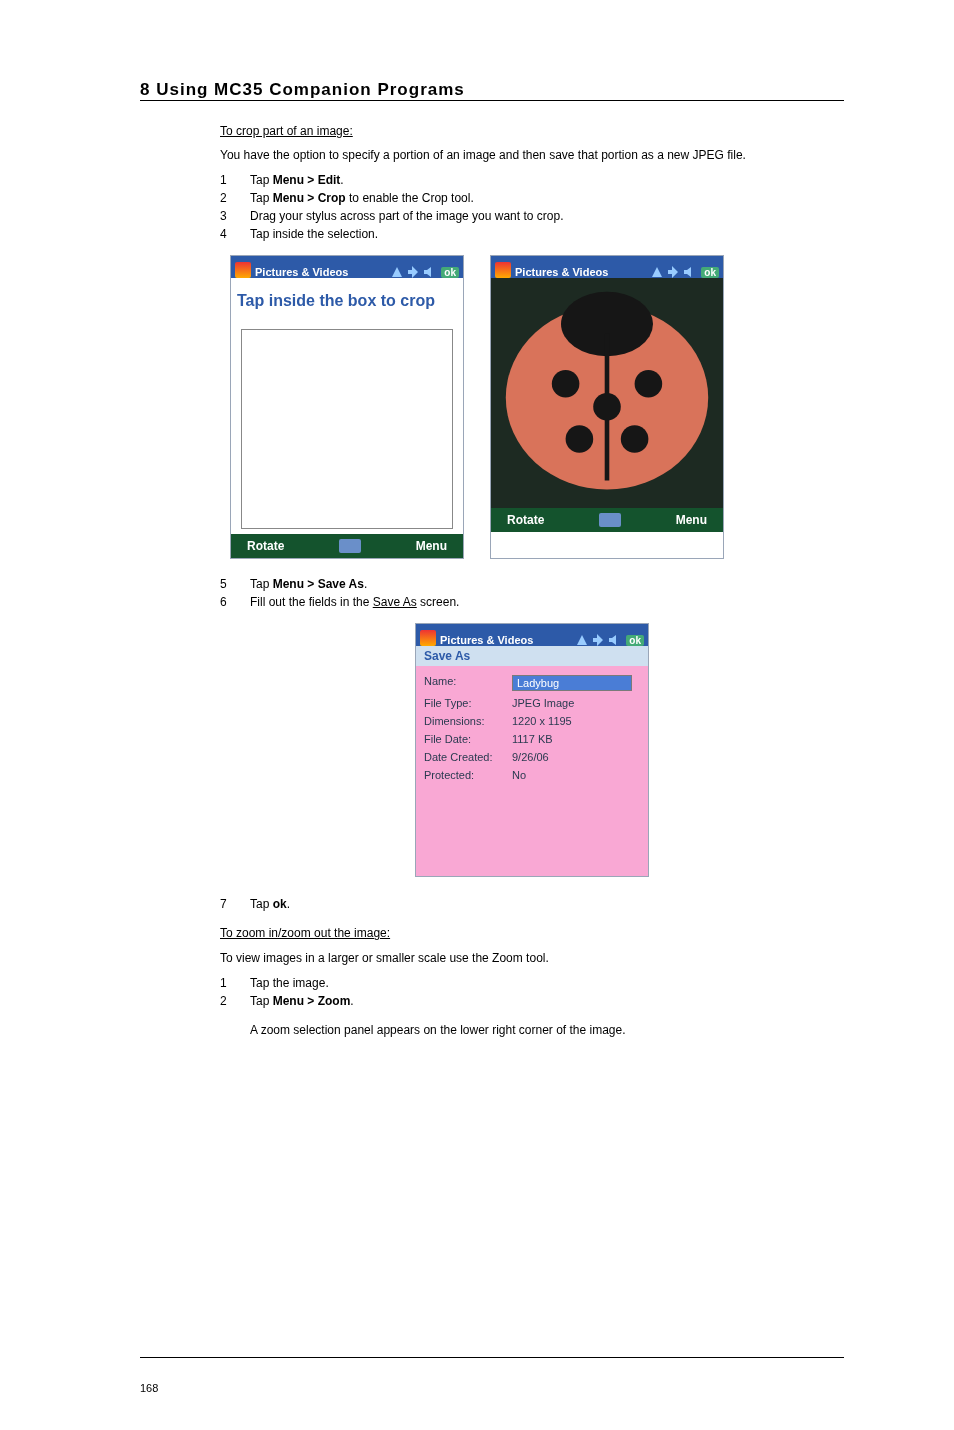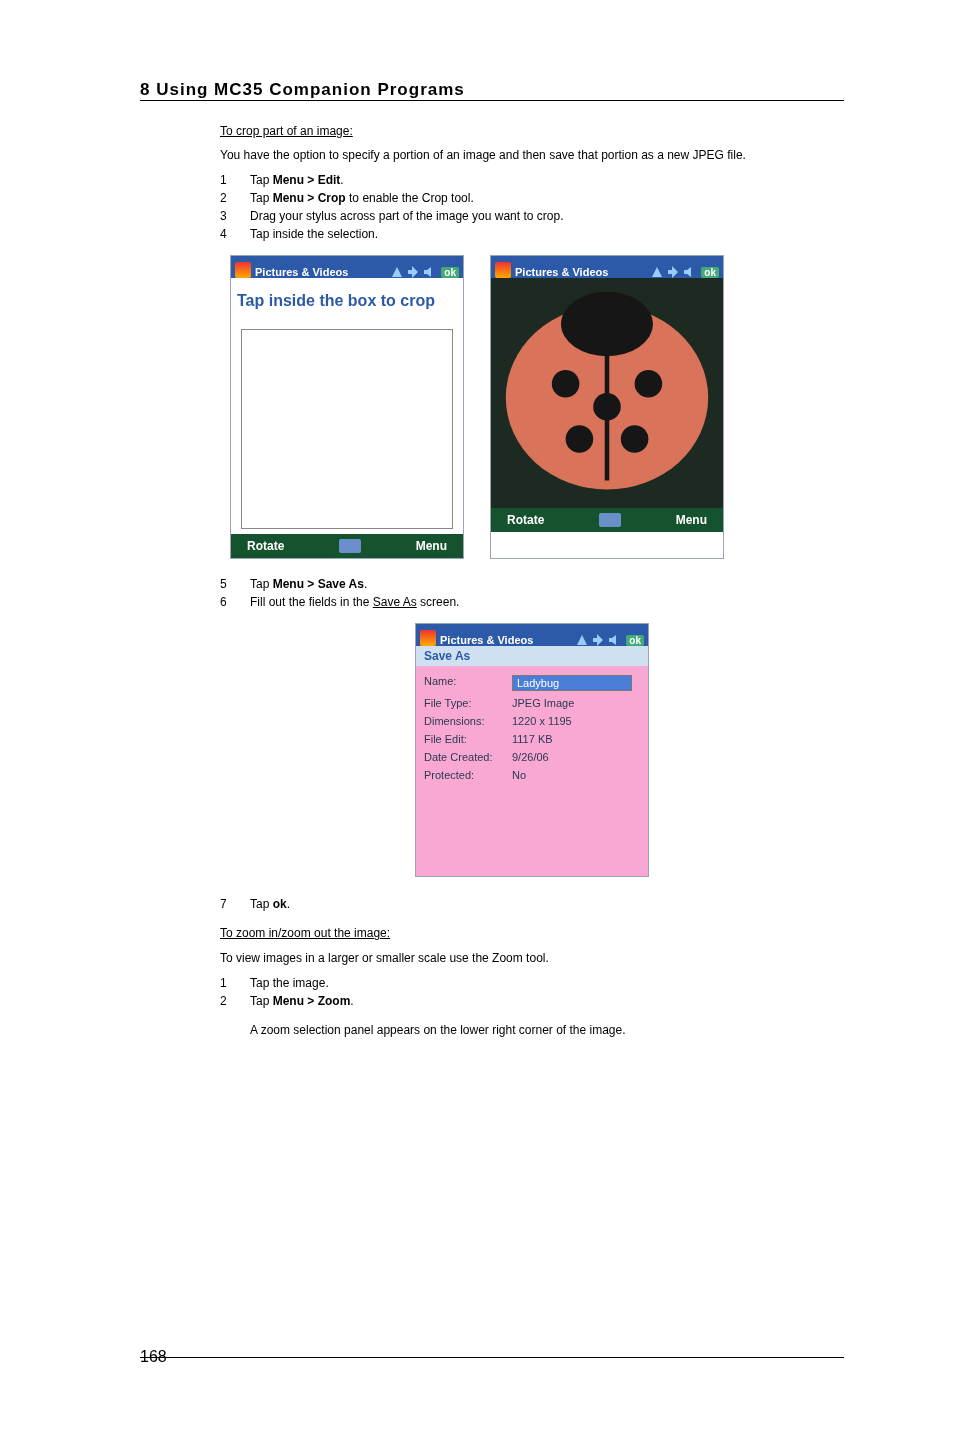--- a/index.html
+++ b/index.html
@@ -177,23 +177,23 @@
     width: 120px;
     padding: 1px 4px;
   }
   .center-phone {
     display: flex;
     justify-content: center;
     margin: 10px 0 18px 0;
   }
   .page-number {
     position: absolute;
-    bottom: 64px;
+    bottom: 36px;
     left: 140px;
-    font-size: 16px;
+    font-size: 11px;
   }
   .bottom-line {
     position: absolute;
     bottom: 72px;
     left: 140px;
     right: 110px;
     border-bottom: 1px solid #000;
   }
 </style>
 </head>
@@ -342,21 +342,21 @@
             </div>
           <div class="row">
               <span class="label">File Type:</span>
               <span>JPEG Image</span>
             </div>
           <div class="row">
               <span class="label">Dimensions:</span>
               <span>1220 x 1195</span>
             </div>
           <div class="row">
-              <span class="label">File Edit:</span>
+              <span class="label">File Date:</span>
               <span>1117 KB</span>
             </div>
           <div class="row">
               <span class="label">Date Created:</span>
               <span>9/26/06</span>
             </div>
           <div class="row">
               <span class="label">Protected:</span>
               <span>No</span>
             </div>

